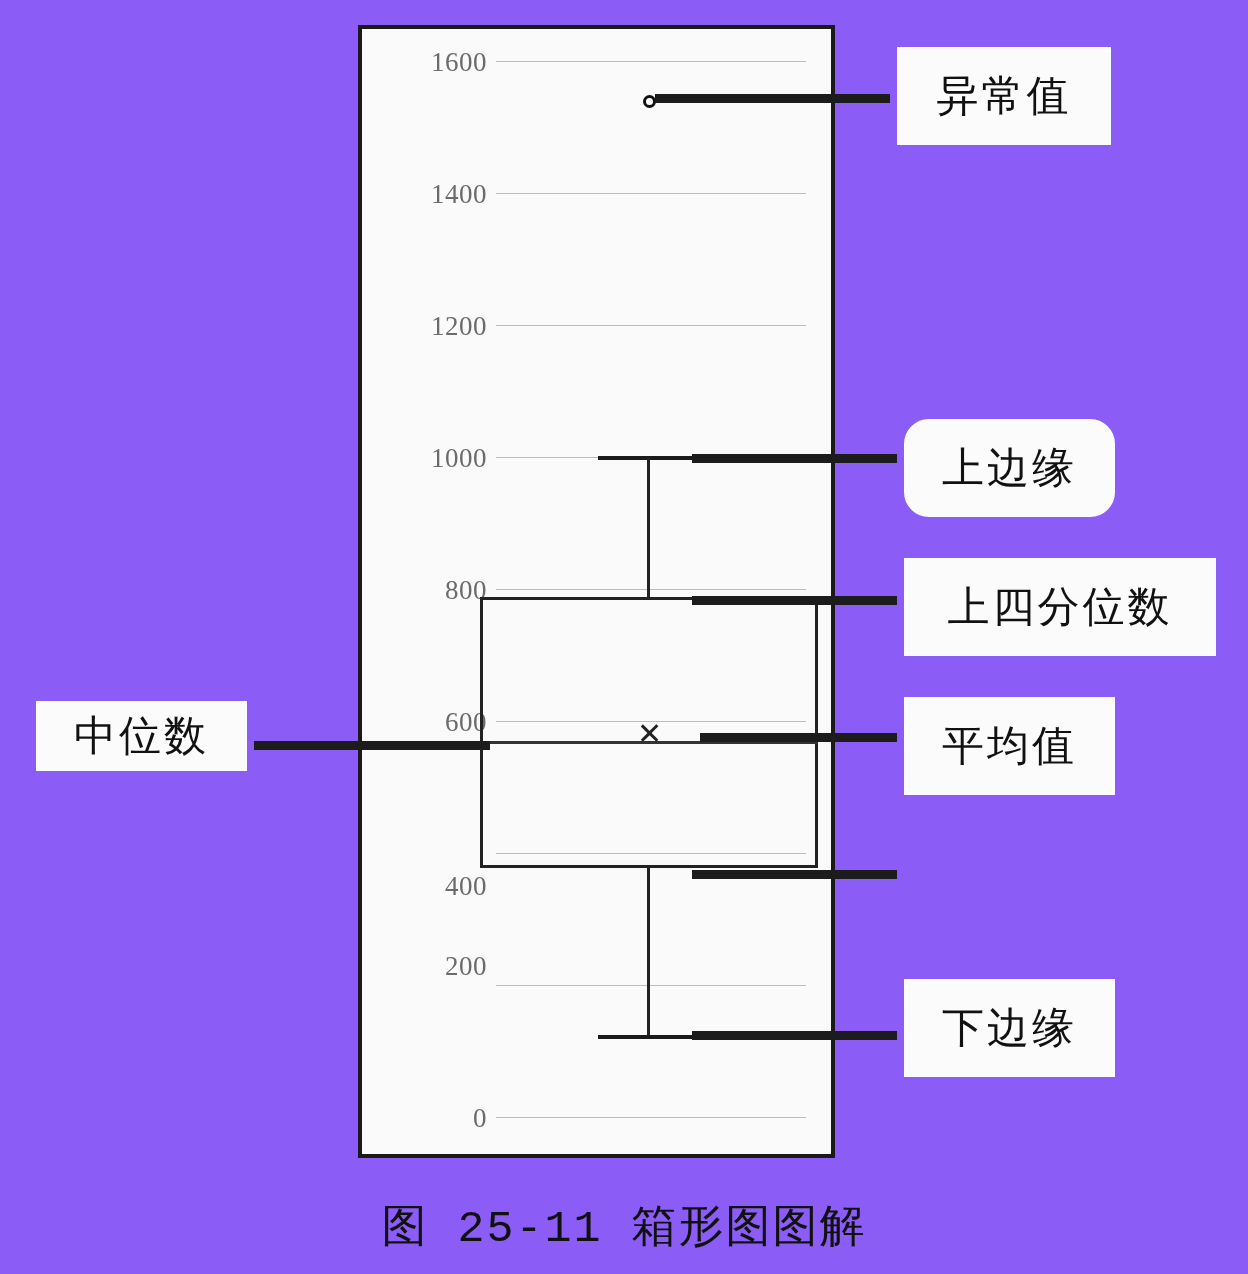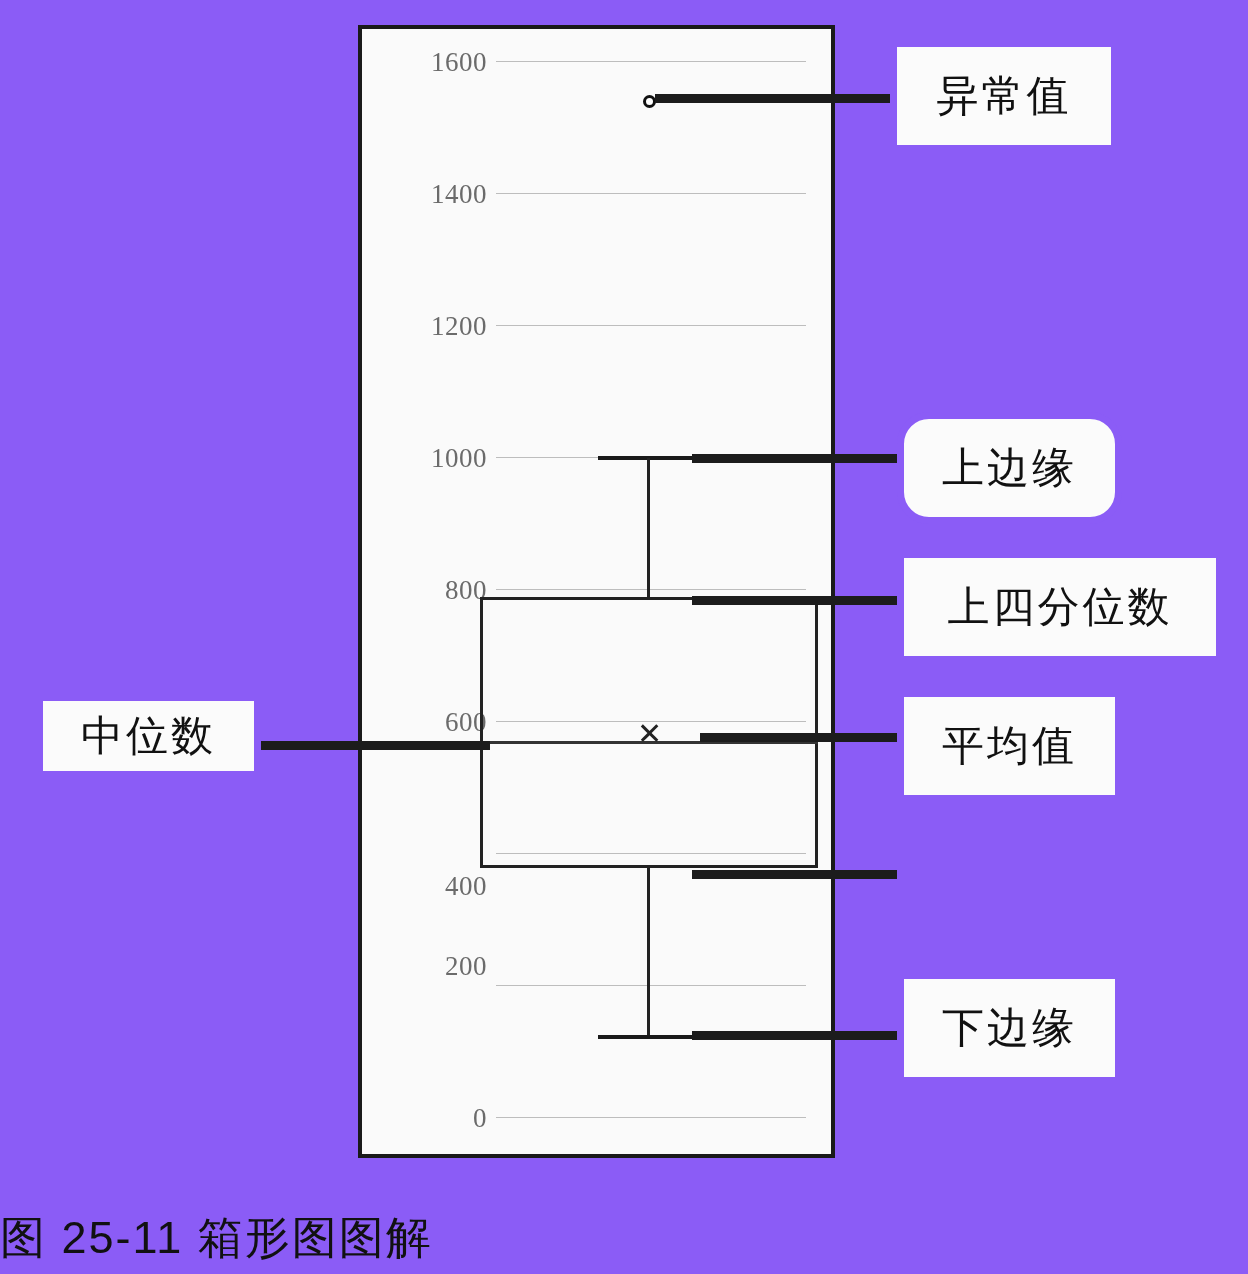--- a/index.html
+++ b/index.html
@@ -26,22 +26,22 @@
 
   
   .callout{position:absolute;border:7px solid #8b5cf6;background:#fbfbfb;
     box-sizing:border-box;display:flex;align-items:center;justify-content:center;}
   .callout span{font-size:42px;color:#111;letter-spacing:3px;white-space:nowrap;
     font-family:"Liberation Serif","DejaVu Serif",serif;}
 
   .leader{position:absolute;height:9px;background:#1c1c1c;}
 
   
-  .caption{position:absolute;width:100%;text-align:left;font-size:45px;color:#111;
-    letter-spacing:2px;font-family:Liberation Sans, sans-serif;margin-top:12px;}
+  .caption{position:absolute;width:100%;text-align:center;font-size:45px;color:#111;
+    letter-spacing:2px;font-family:Liberation Mono, monospace;}
 </style>
 </head>
 <body>
 
 <div id="page">
 
   <div class="plot-frame">
 
     <div class="gridline" style="left:134px;top:32px;width:310px;"></div>
     <div class="gridline" style="left:134px;top:164px;width:310px;"></div>
@@ -100,19 +100,19 @@
 
   <div class="callout" style="left:897px;top:690px;width:225px;height:112px;">
     <span>平均值</span>
   </div>
 
 
   <div class="callout" style="left:897px;top:972px;width:225px;height:112px;">
     <span>下边缘</span>
   </div>
 
-  <div class="callout" style="left:36px;top:694px;width:225px;height:84px;">
+  <div class="callout" style="left:29px;top:694px;width:225px;height:84px;">
     <span>中位数</span>
   </div>
 
   <div class="caption" style="left:0;top:1196px;">图 25-11    箱形图图解</div>
 
 </div>
 
 </body></html>

